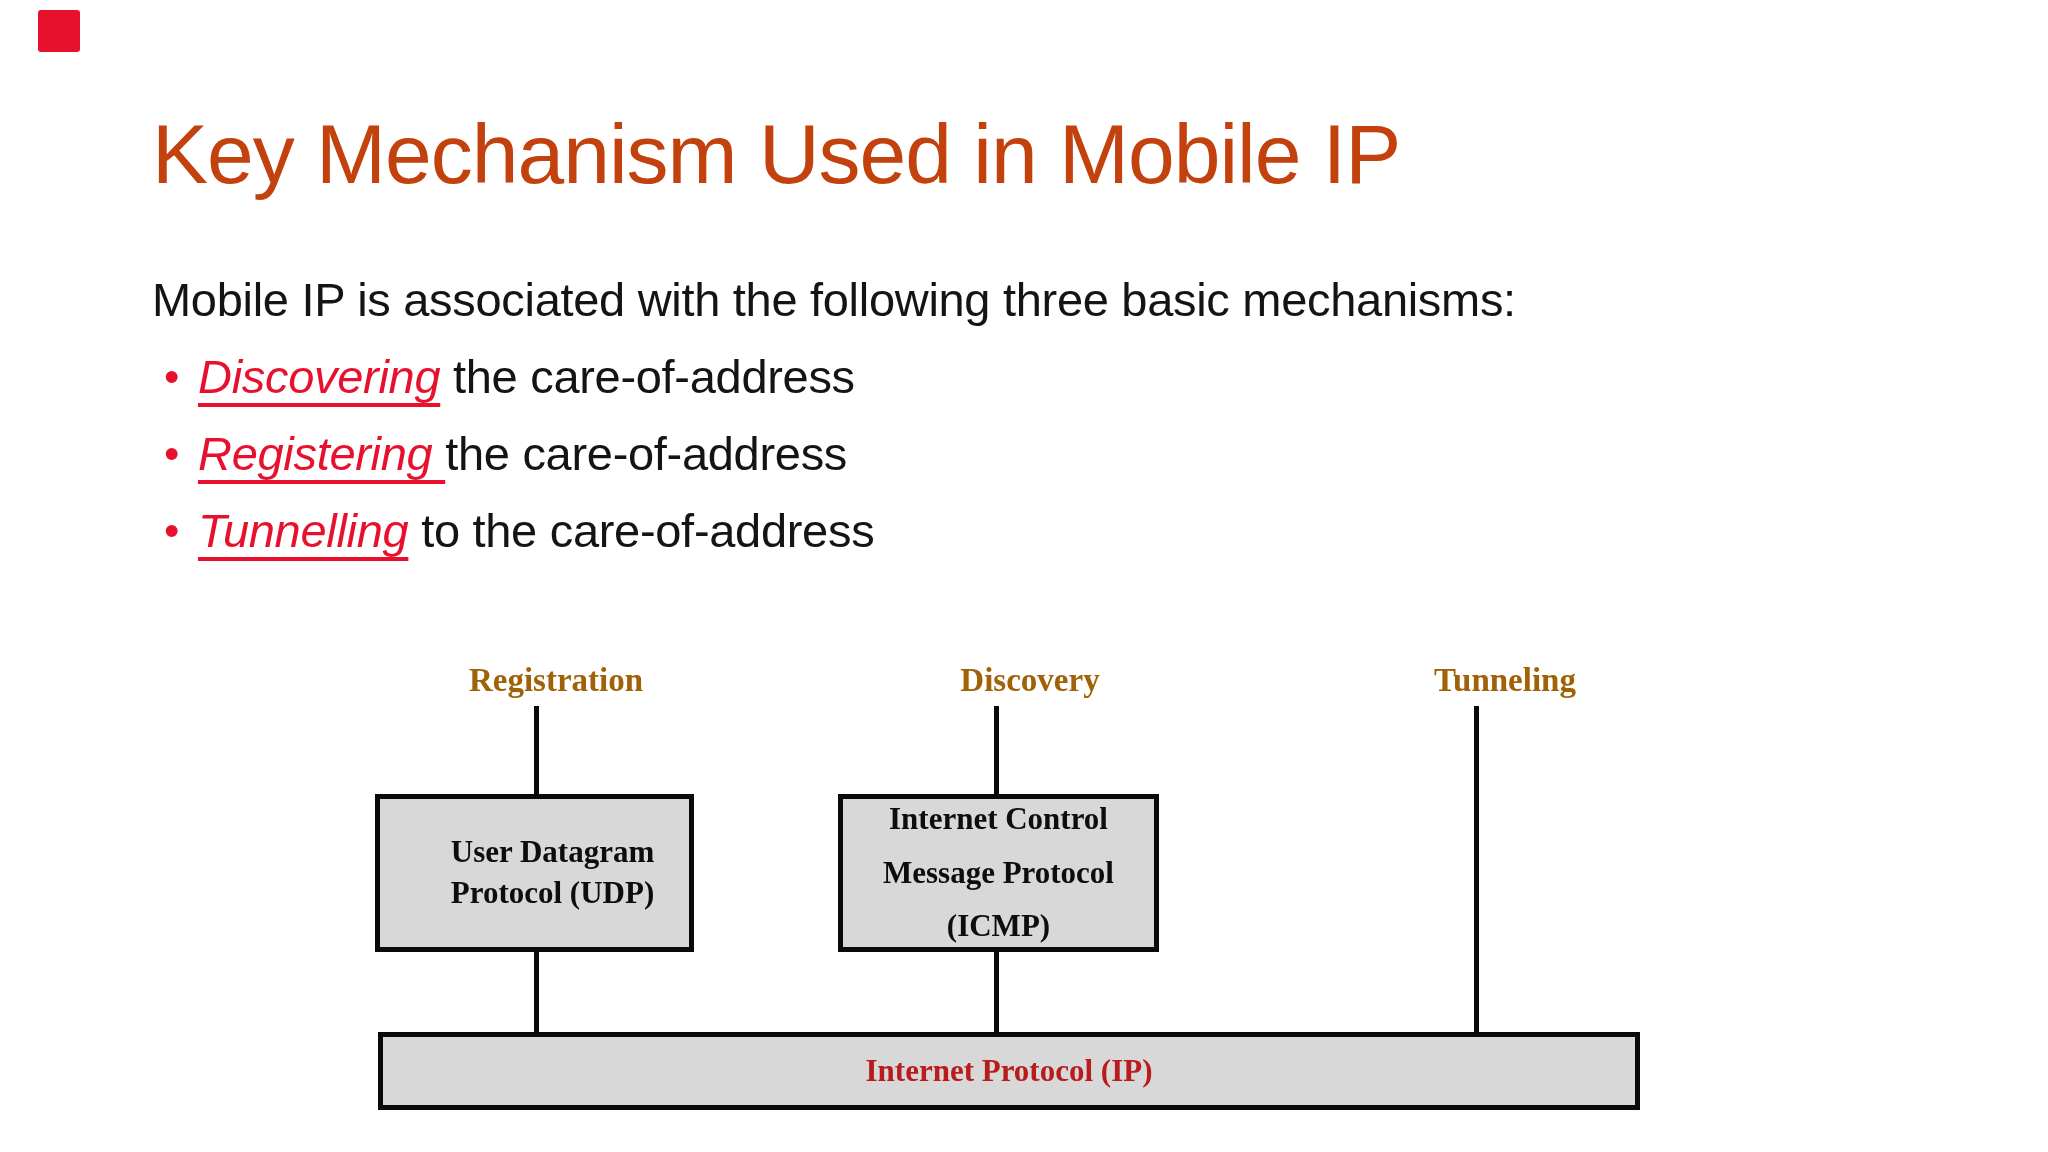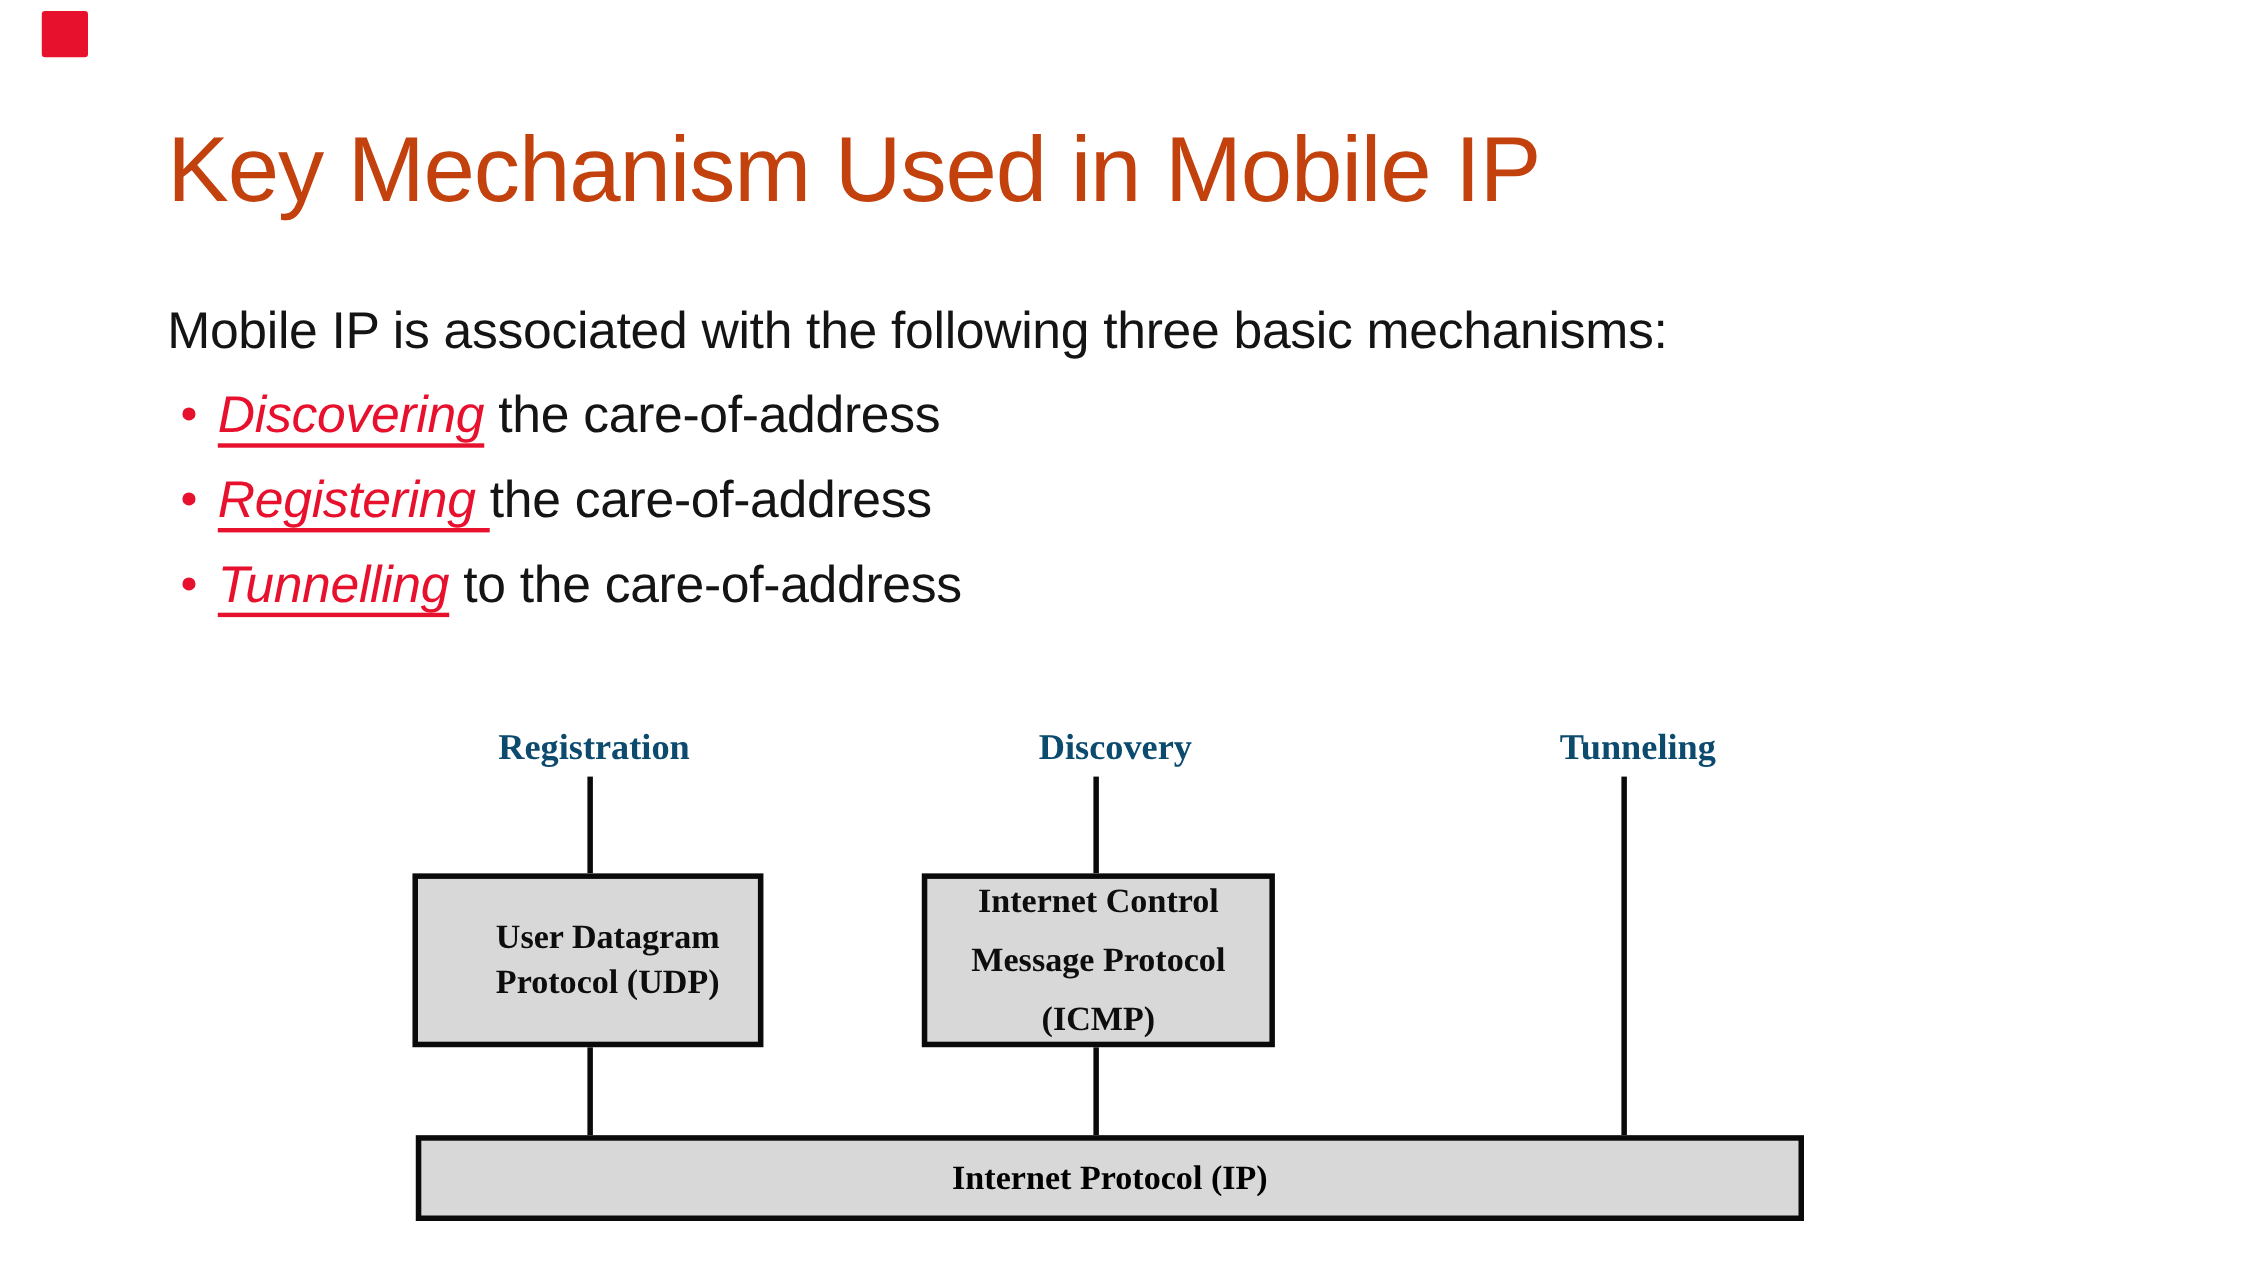--- a/index.html
+++ b/index.html
@@ -39,21 +39,21 @@
     text-decoration:underline;
     text-decoration-color:var(--accent-red,#e8112d);
     text-decoration-thickness:4px;
     text-underline-offset:10px;
   }
   
   .diagram{position:absolute;left:0;top:0;width:2048px;height:1152px;
     font-family:"Liberation Serif", serif;}
   .dlabel{
     position:absolute;top:662px;transform:translateX(-50%);
-    font-size:33px;font-weight:700;color:#0c4a6e;white-space:nowrap;
+    font-size:33px;font-weight:700;color:#a16207;white-space:nowrap;margin-left:16px;
   }
   .dlabel.l1{left:540px;}
   .dlabel.l2{left:1014px;}
   .dlabel.l3{left:1489px;}
   .vline{position:absolute;width:5px;background:#0a0a0a;}
   .vl-reg{left:534px;top:706px;height:88px;}
   .vl-dis{left:994px;top:706px;height:88px;}
   .vl-tun{left:1474px;top:706px;height:326px;}
   .vl-reg2{left:534px;top:952px;height:80px;}
   .vl-dis2{left:994px;top:952px;height:80px;}
@@ -64,21 +64,21 @@
     display:flex;flex-direction:column;align-items:center;justify-content:center;
     font-size:31px;font-weight:700;line-height:1.32;color:#0d0d0d;text-align:center;
   }
   .pbox.udp{left:375px;width:319px;padding-left:36px;}
   .pbox.icmp{left:838px;width:321px;justify-content:space-between;}
   .basebar{
     position:absolute;left:378px;top:1032px;width:1262px;height:78px;
     background:var(--box-fill,#d8d8d8);
     border:5px solid #0a0a0a;box-sizing:border-box;
     display:flex;align-items:center;justify-content:center;
-    font-size:31px;font-weight:700;color:#000000;
+    font-size:31px;font-weight:700;color:#b91c1c;
   }
 </style>
 </head>
 <body>
 
 <div class="slide">
 
   <div class="rec-marker"></div>
 
   <h1 class="title">Key Mechanism Used in Mobile IP</h1>

